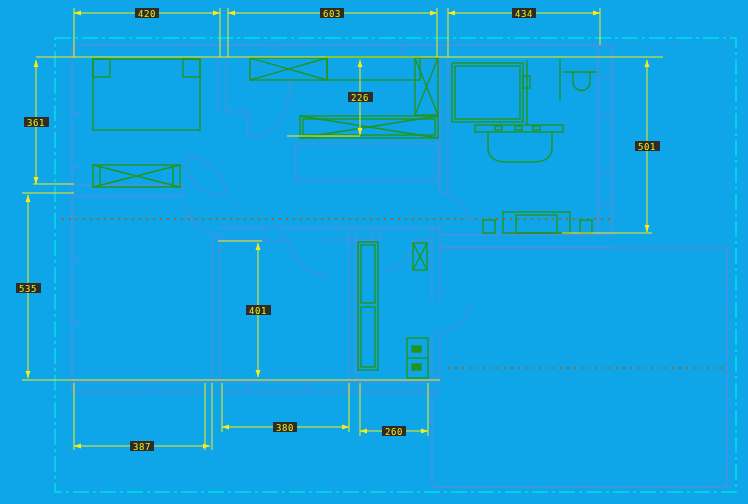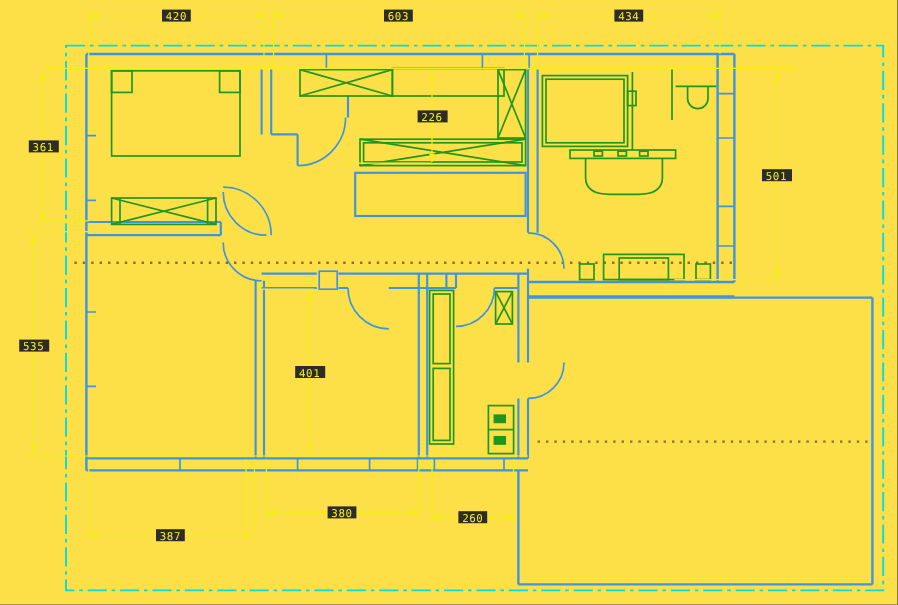--- a/index.html
+++ b/index.html
@@ -1,17 +1,17 @@
 <!DOCTYPE html>
 <html><head>
 <meta charset="utf-8">
 <style>
   html,body{margin:0;padding:0;background:#2d2c26;}
   body{width:748px;height:504px;overflow:hidden;font-family:"DejaVu Sans Mono","Liberation Mono",monospace;}
-  .stage{position:relative;width:748px;height:504px;background:#fde047;}
+  .stage{position:relative;width:748px;height:504px;background:#0ea5e9;}
   svg{display:block;}
   text{font-family:"DejaVu Sans Mono","Liberation Mono",monospace;font-size:9px;fill:#f5ee16;letter-spacing:0.5px;}
   .dimbg{fill:#2d2c26;}
 </style>
 </head>
 <body>
 
 <div class="stage">
 <svg width="748" height="504" viewBox="0 0 748 504">
 

